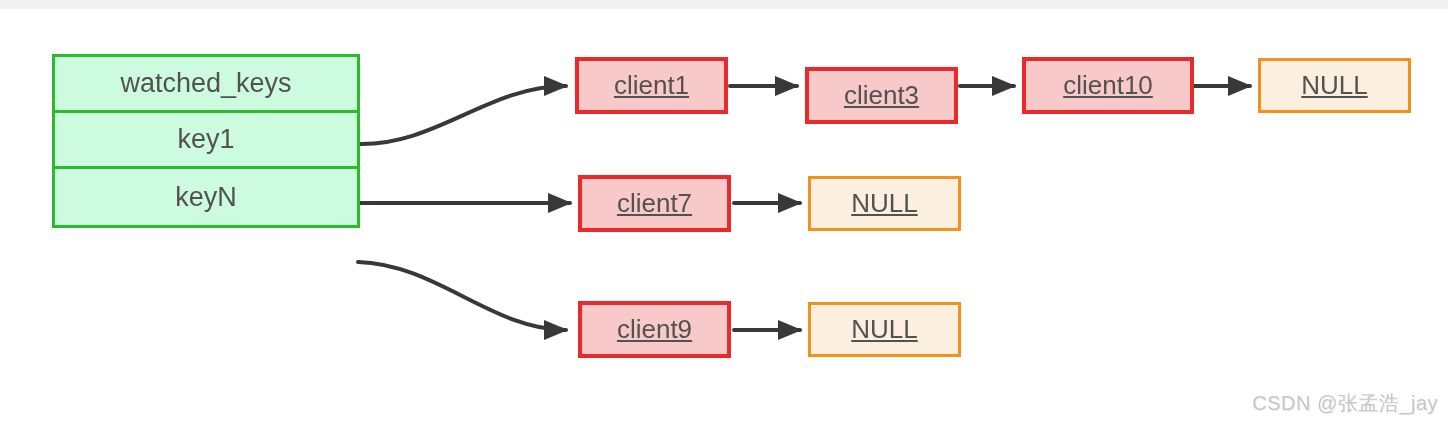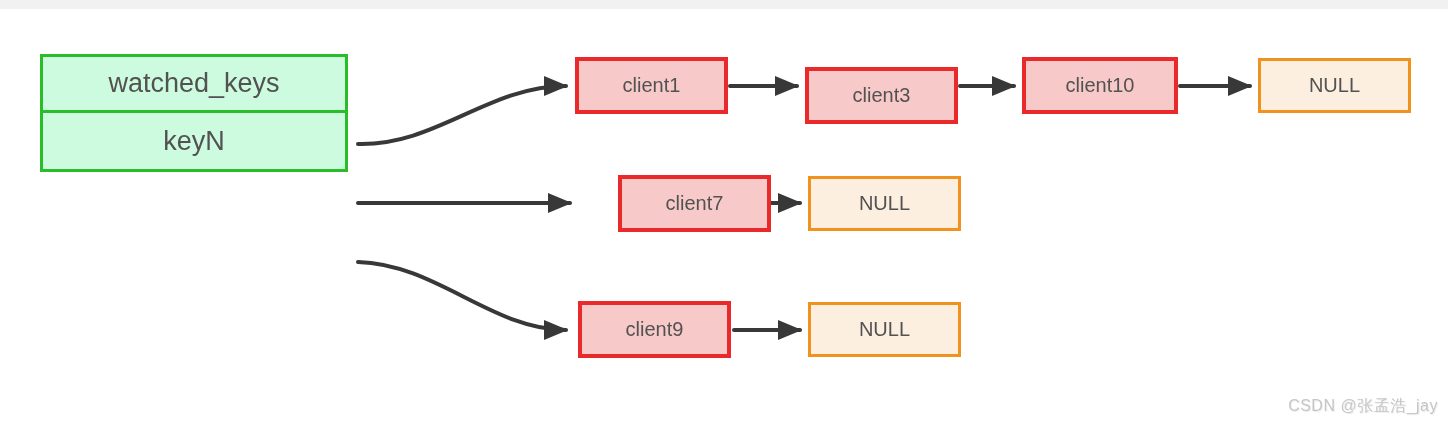--- a/index.html
+++ b/index.html
@@ -26,49 +26,49 @@
     position:absolute;left:0;top:0;width:1448px;height:9px;
     background:#f1f1f1;
   }
   svg.overlay{
     position:absolute;left:0;top:0;width:1448px;height:422px;
     pointer-events:none;
   }
   .arrowline{stroke:var(--arrow,#383838);stroke-width:4;fill:none;stroke-linecap:round;}
   .arrowhead{fill:var(--arrow,#383838);}
   .keytable{
-    position:absolute;left:40px;top:54px;width:308px;
+    position:absolute;left:52px;top:54px;width:308px;
     border:3px solid var(--table-border);
     background:var(--table-fill);
     display:flex;flex-direction:column;
   }
   .keycell{
     height:56px;
     border-bottom:3px solid var(--table-border);
     display:flex;align-items:center;justify-content:center;
     font-size:27px;color:var(--text);
   }
   .keycell:last-child{border-bottom:none;}
   .node{
     position:absolute;
     height:57px;width:153px;
     display:flex;align-items:center;justify-content:center;
-    font-size:20px;color:var(--text);
+    font-size:26px;color:var(--text);text-decoration:underline;
   }
   .client{
     border:4px solid var(--client-border);
     background:var(--client-fill);
   }
   .nullbox{
     border:3px solid var(--null-border);
     background:var(--null-fill);
   }
   .watermark{
     position:absolute;right:10px;bottom:5px;
-    font-size:16px;color:var(--watermark);
+    font-size:20px;color:var(--watermark);
     letter-spacing:.5px;
     text-shadow:1px 1px 0 #efefef;
   }
 </style>
 </head>
 <body>
 
 <div class="canvas">
 
   <div class="topband"></div>
@@ -84,29 +84,30 @@
     <path class="arrowline" d="M 358 262 C 436 264 492 330 566 330" marker-end="url(#ah)"></path>
     <path class="arrowline" d="M 730 86 H 797" marker-end="url(#ah)"></path>
     <path class="arrowline" d="M 960 86 H 1014" marker-end="url(#ah)"></path>
     <path class="arrowline" d="M 1180 86 H 1250" marker-end="url(#ah)"></path>
     <path class="arrowline" d="M 734 203 H 800" marker-end="url(#ah)"></path>
     <path class="arrowline" d="M 734 330 H 800" marker-end="url(#ah)"></path>
   </svg>
 
   <div class="keytable">
     <div class="keycell">watched_keys</div>
+    <div class="keycell">key1</div>
     <div class="keycell">keyN</div>
   </div>
 
   <div class="node client" style="left:575px;top:57px;">client1</div>
   <div class="node client" style="left:805px;top:67px;">client3</div>
-  <div class="node client" style="left:1022px;top:57px;width:156px;">client10</div>
+  <div class="node client" style="left:1022px;top:57px;width:172px;">client10</div>
   <div class="node nullbox" style="left:1258px;top:58px;height:55px;">NULL</div>
 
-  <div class="node client" style="left:578px;top:175px;margin-left:40px;">client7</div>
+  <div class="node client" style="left:578px;top:175px;">client7</div>
   <div class="node nullbox" style="left:808px;top:176px;height:55px;">NULL</div>
 
   <div class="node client" style="left:578px;top:301px;">client9</div>
   <div class="node nullbox" style="left:808px;top:302px;height:55px;">NULL</div>
 
   <div class="watermark">CSDN @张孟浩_jay</div>
 
 </div>
 
 </body></html>

